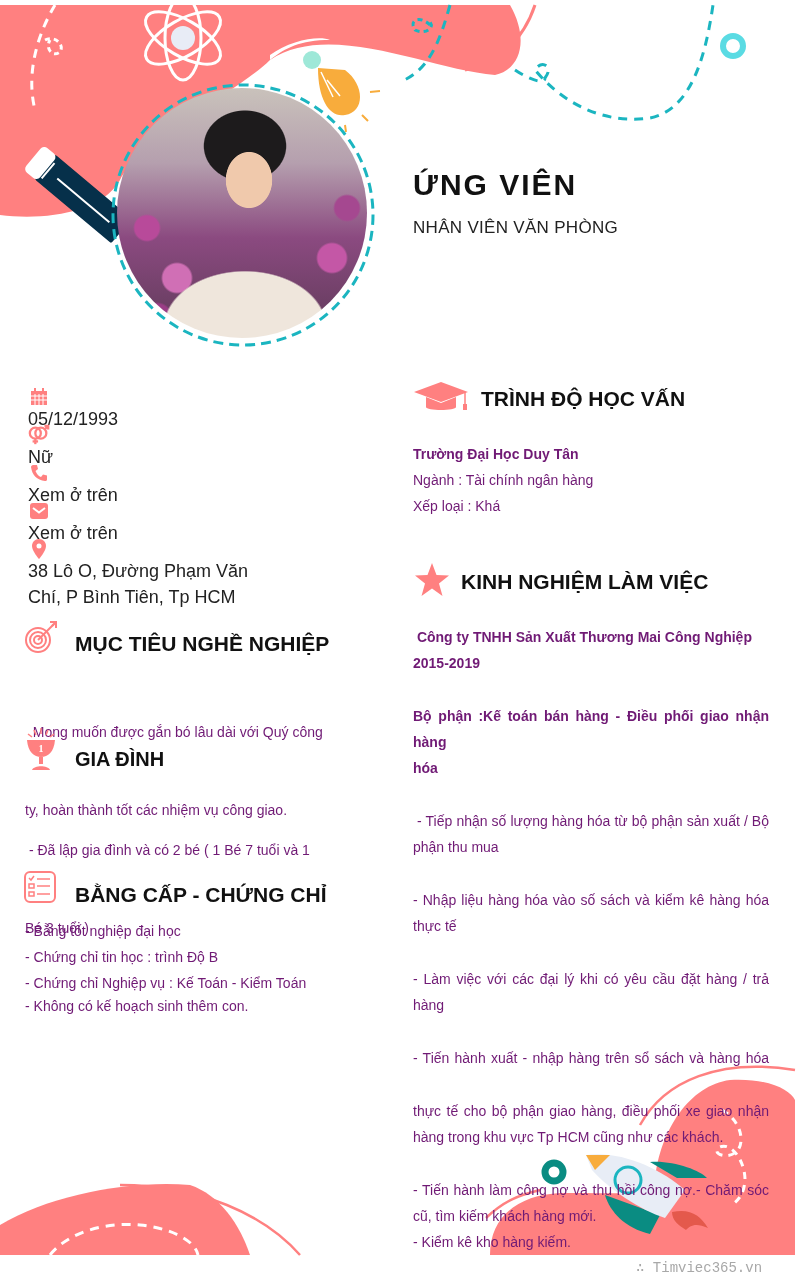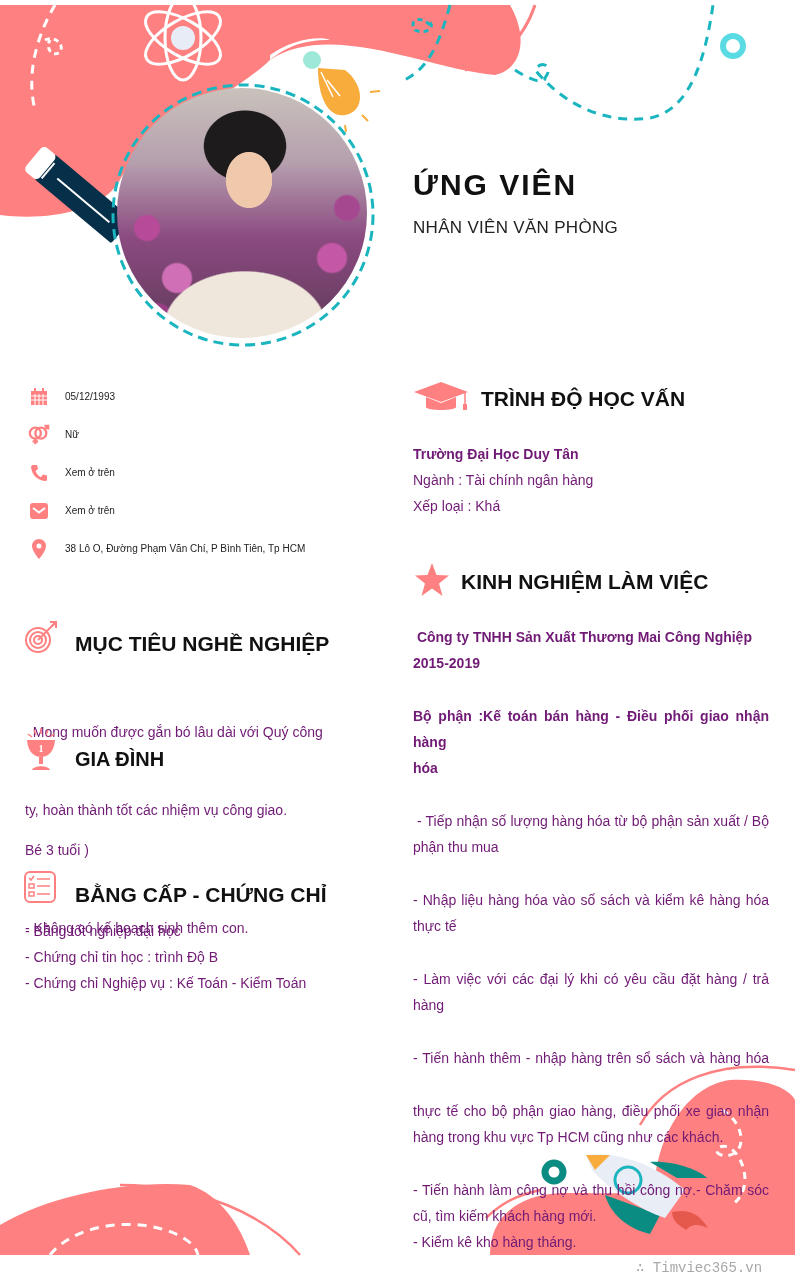--- a/index.html
+++ b/index.html
@@ -17,21 +17,21 @@
       radial-gradient(circle at 30px 140px, #b84a9a 0 12px, transparent 14px),
       radial-gradient(circle at 60px 190px, #d06fb5 0 14px, transparent 16px),
       radial-gradient(circle at 215px 170px, #c457a6 0 14px, transparent 16px),
       radial-gradient(circle at 230px 120px, #a54890 0 12px, transparent 14px),
       radial-gradient(circle at 40px 230px, #9a3d86 0 14px, transparent 16px),
       linear-gradient(180deg, #c9c2bb 0%, #b59fae 30%, #8b4a80 60%, #5e3a58 100%);
   }
   .name { position: absolute; left: 413px; top: 168px; font-size: 30px; font-weight: bold; letter-spacing: 2px; color: #111; }
   .role { position: absolute; left: 413px; top: 218px; font-size: 17px; color: #222; letter-spacing: 0.3px; }
 
-  .info-row { position: absolute; left: 28px; display: flex; align-items: flex-start; font-size: 10px; color: #222; }
+  .info-row { position: absolute; left: 28px; display: flex; align-items: flex-start; font-size: 18px; color: #222; flex-direction: column; }
   .info-row .ic { width: 22px; height: 22px; margin-right: 15px; display: flex; align-items: center; justify-content: center; }
   .info-row .tx { line-height: 26px; width: 250px; margin-top: -2px; }
 
   .sec-title { position: absolute; font-size: 21px; font-weight: bold; color: #111; }
   .sec-icon { position: absolute; }
   .para { position: absolute; font-size: 14px; line-height: 26px; color: #701a75; }
   .para .ln { display: block; }
   .bold { font-weight: bold; }
   .justify { text-align: justify; margin-top: 27px; }
 
@@ -188,20 +188,21 @@
         <line x1="4" y1="6" x2="8" y2="9"></line>
         <line x1="30" y1="6" x2="26" y2="9"></line>
       </g>
     <path d="M3 12 L31 12 C30 24 24 29 17 29 C10 29 4 24 3 12 Z" fill="#ff8080"></path>
     <rect x="15" y="29" width="4" height="7" fill="#ff8080"></rect>
     <path d="M8 42 C10 37 24 37 26 42 Z" fill="#ff8080"></path>
     <text x="17" y="24" font-size="10" text-anchor="middle" fill="#fff" font-family="Liberation Serif, serif" font-weight="bold">1</text>
   </svg>
   <div class="sec-title" style="left:75px;top:748px;font-size:20px">GIA ĐÌNH</div>
   <div class="para" style="left:25px;top:785px;width:320px;white-space:pre">
+    <span class="ln"> - Đã lập gia đình và có 2 bé ( 1 Bé 7 tuổi và 1</span>
     <span class="ln">Bé 3 tuổi )</span>
     <span class="ln">- Không có kế hoạch sinh thêm con.</span>
   </div>
 
   <svg class="sec-icon" style="left:24px;top:871px" width="32" height="32" viewBox="0 0 32 32">
     <rect x="1" y="1" width="30" height="30" rx="5" fill="none" stroke="#ff8080" stroke-width="2"></rect>
     <g stroke="#ff8080" stroke-width="1.5" fill="none">
       <polyline points="5,7 7,9 10,5"></polyline>
       <rect x="5" y="13" width="5" height="4"></rect>
         <rect x="5" y="21" width="5" height="4"></rect>
@@ -238,22 +239,22 @@
     <span class="ln bold" style="white-space:pre"> Công ty TNHH Sản Xuất Thương Mai Công Nghiệp</span>
     <span class="ln bold">2015-2019</span>
     <span class="ln bold justify" style="text-align-last:justify">Bộ phận :Kế toán bán hàng - Điều phối giao nhận hàng</span>
     <span class="ln bold">hóa</span>
     <span class="ln justify" style="white-space:pre;text-align-last:justify"> - Tiếp nhận số lượng hàng hóa từ bộ phận sản xuất / Bộ</span>
     <span class="ln">phận thu mua</span>
     <span class="ln justify" style="text-align-last:justify">- Nhập liệu hàng hóa vào số sách và kiểm kê hàng hóa</span>
     <span class="ln">thực tế</span>
     <span class="ln justify" style="text-align-last:justify">- Làm việc với các đại lý khi có yêu cầu đặt hàng / trả</span>
     <span class="ln">hàng</span>
-    <span class="ln justify" style="text-align-last:justify">- Tiến hành thêm - nhập hàng trên sổ sách và hàng hóa</span>
+    <span class="ln justify" style="text-align-last:justify">- Tiến hành xuất - nhập hàng trên sổ sách và hàng hóa</span>
     <span class="ln justify" style="text-align-last:justify">thực tế cho bộ phận giao hàng, điều phối xe giao nhận</span>
     <span class="ln">hàng trong khu vực Tp HCM cũng như các khách.</span>
     <span class="ln justify" style="text-align-last:justify">- Tiến hành làm công nợ và thu hồi công nợ.- Chăm sóc</span>
     <span class="ln">cũ, tìm kiếm khách hàng mới.</span>
-    <span class="ln">- Kiểm kê kho hàng tháng.</span>
+    <span class="ln">- Kiểm kê kho hàng kiếm.</span>
   </div>
 
   <div class="watermark">∴ Timviec365.vn</div>
 </div>
 
 </body></html>

